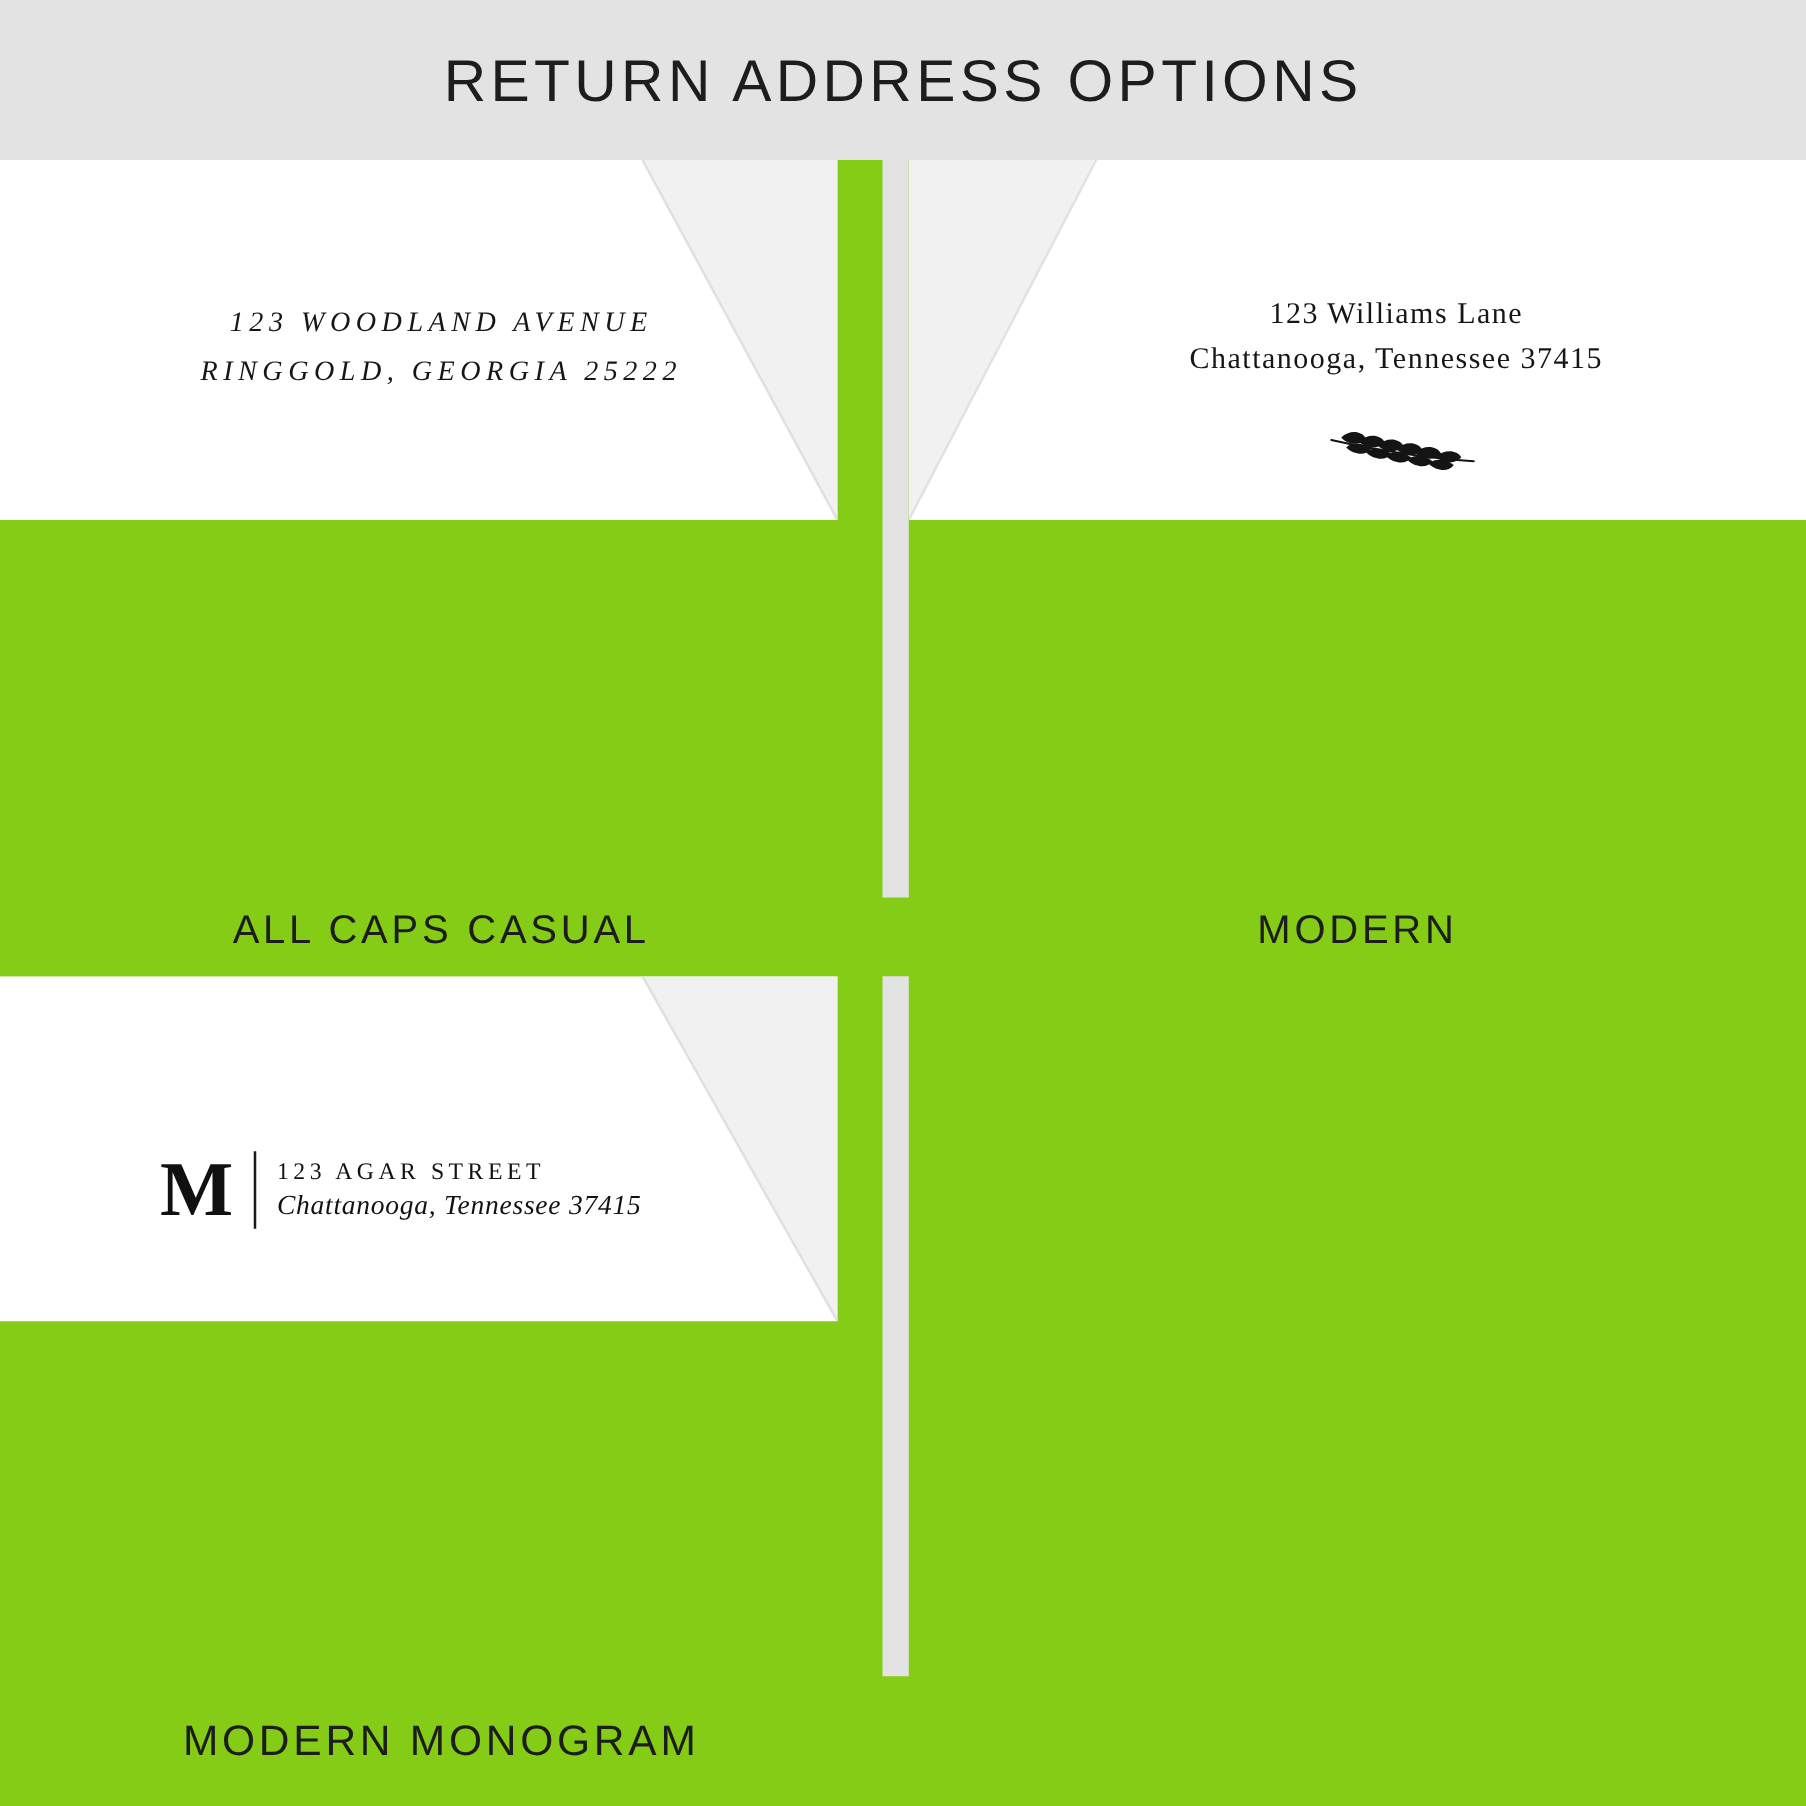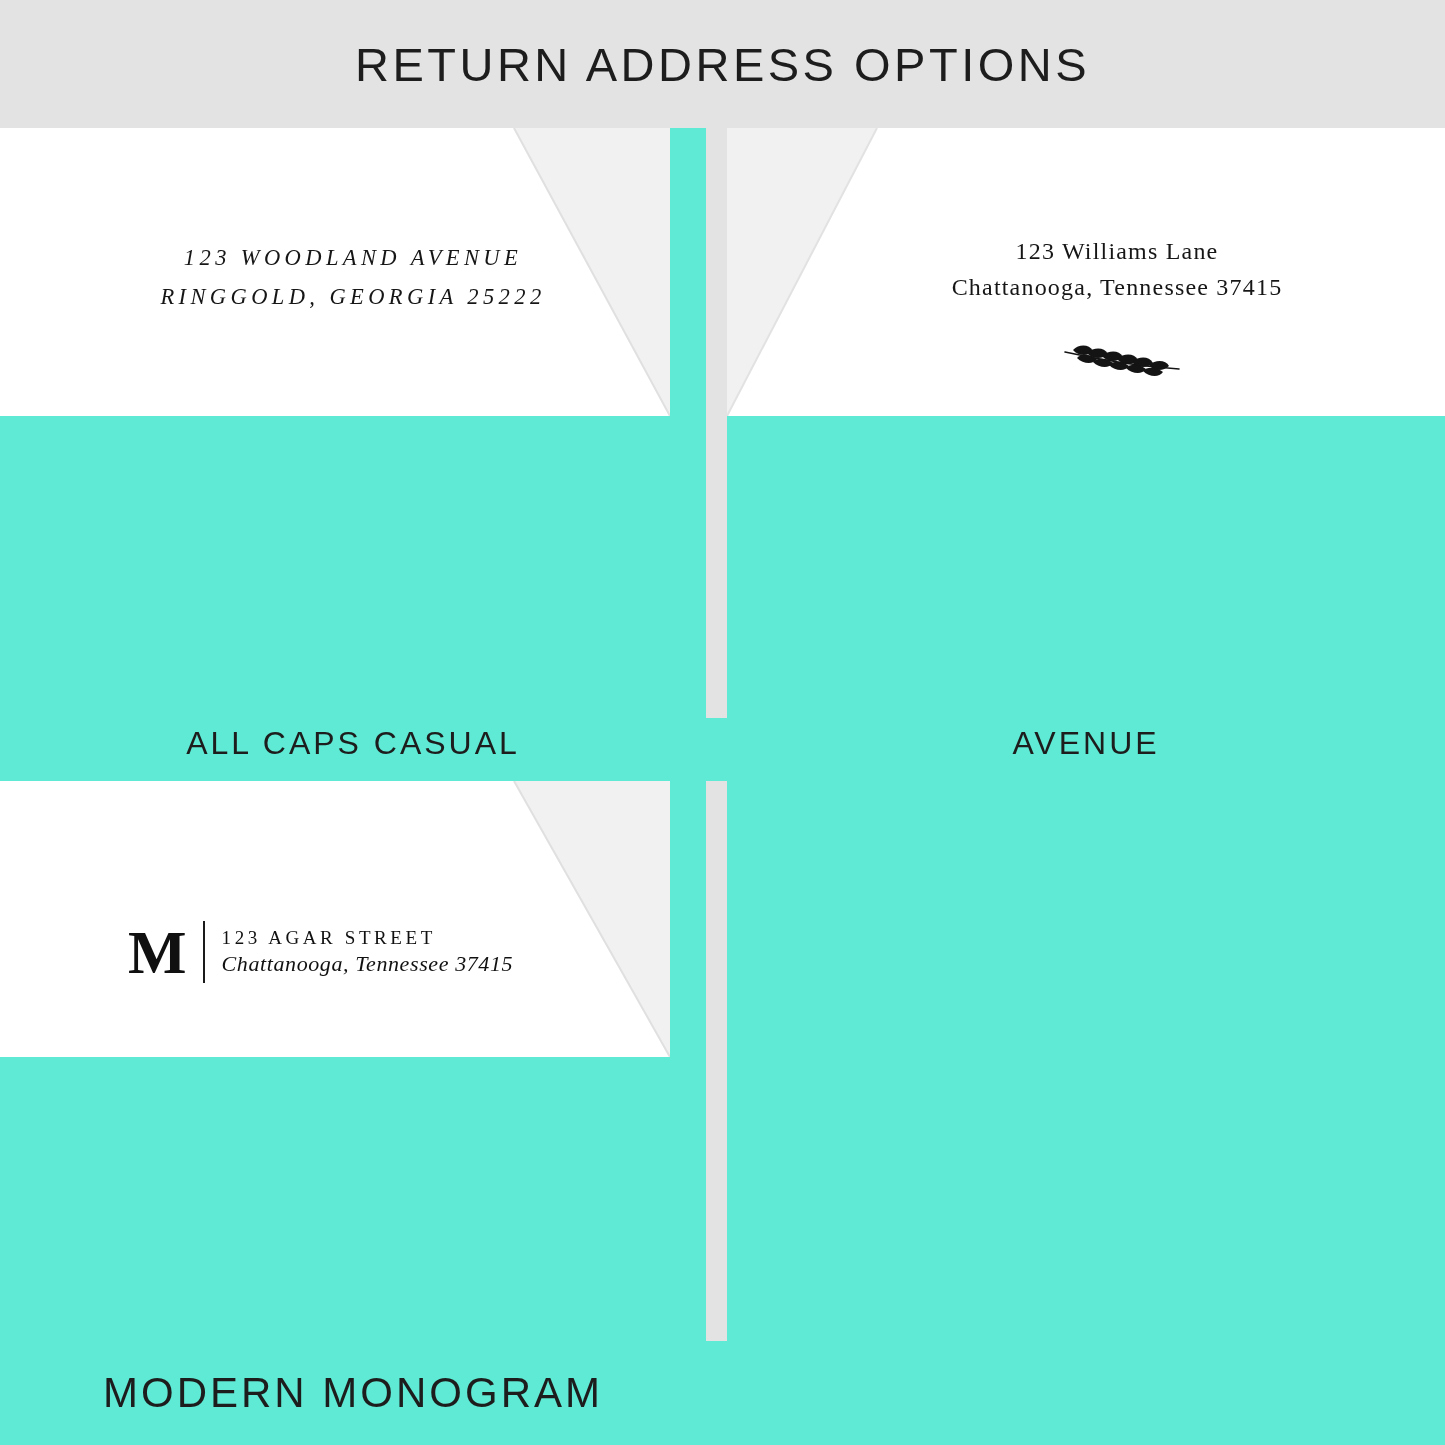--- a/index.html
+++ b/index.html
@@ -4,21 +4,21 @@
 <style>
   html, body {
     margin: 0;
     padding: 0;
     background: #e4e4e4;
   }
   .page {
     position: relative;
     width: 1445px;
     height: 1445px;
-    background: #5eead4;
+    background: #84cc16;
     font-family: "Liberation Sans", sans-serif;
     overflow: hidden;
   }
 
   
   .header {
     position: absolute;
     left: 0; top: 0;
     width: 1445px;
     height: 128px;
@@ -145,21 +145,21 @@
   .caption {
     position: absolute;
     display: flex;
     align-items: center;
     justify-content: center;
     color: #1d1d1d;
     font-family: "Liberation Sans", sans-serif;
     font-weight: 400;
   }
   .caption-top { font-size: 32px; letter-spacing: 3px; }
-  .caption-bottom { font-size: 42px; letter-spacing: 3px; justify-content: center; }
+  .caption-bottom { font-size: 34px; letter-spacing: 3px; justify-content: center; }
 
   
   .gutter-v {
     position: absolute;
     background: #e3e3e3;
   }
 </style>
 </head>
 <body>
 
@@ -216,21 +216,21 @@
       </svg>
     </div>
   </div>
 
   <div class="gutter-v" style="left:706px; top:128px; width:21px; height:590px;"></div>
 
   <div class="caption caption-top" style="left:0; top:706px; width:706px; height:75px;">
     <span>ALL CAPS CASUAL</span>
   </div>
   <div class="caption caption-top" style="left:727px; top:706px; width:718px; height:75px;">
-    <span>AVENUE</span>
+    <span>MODERN</span>
   </div>
 
   <div class="cell" style="left:0; top:781px; width:706px; height:560px;">
     <div class="env" style="left:-46px; top:0; width:716px; height:276px;">
       <div class="flap">
         <svg viewBox="0 0 716 276" preserveAspectRatio="none">
           <polygon points="716,0 716,276 560,0" fill="#f1f1f1"></polygon>
           <polyline points="716,276 560,0" fill="none" stroke="#e0e0e0" stroke-width="2"></polyline>
         </svg>
       </div>

